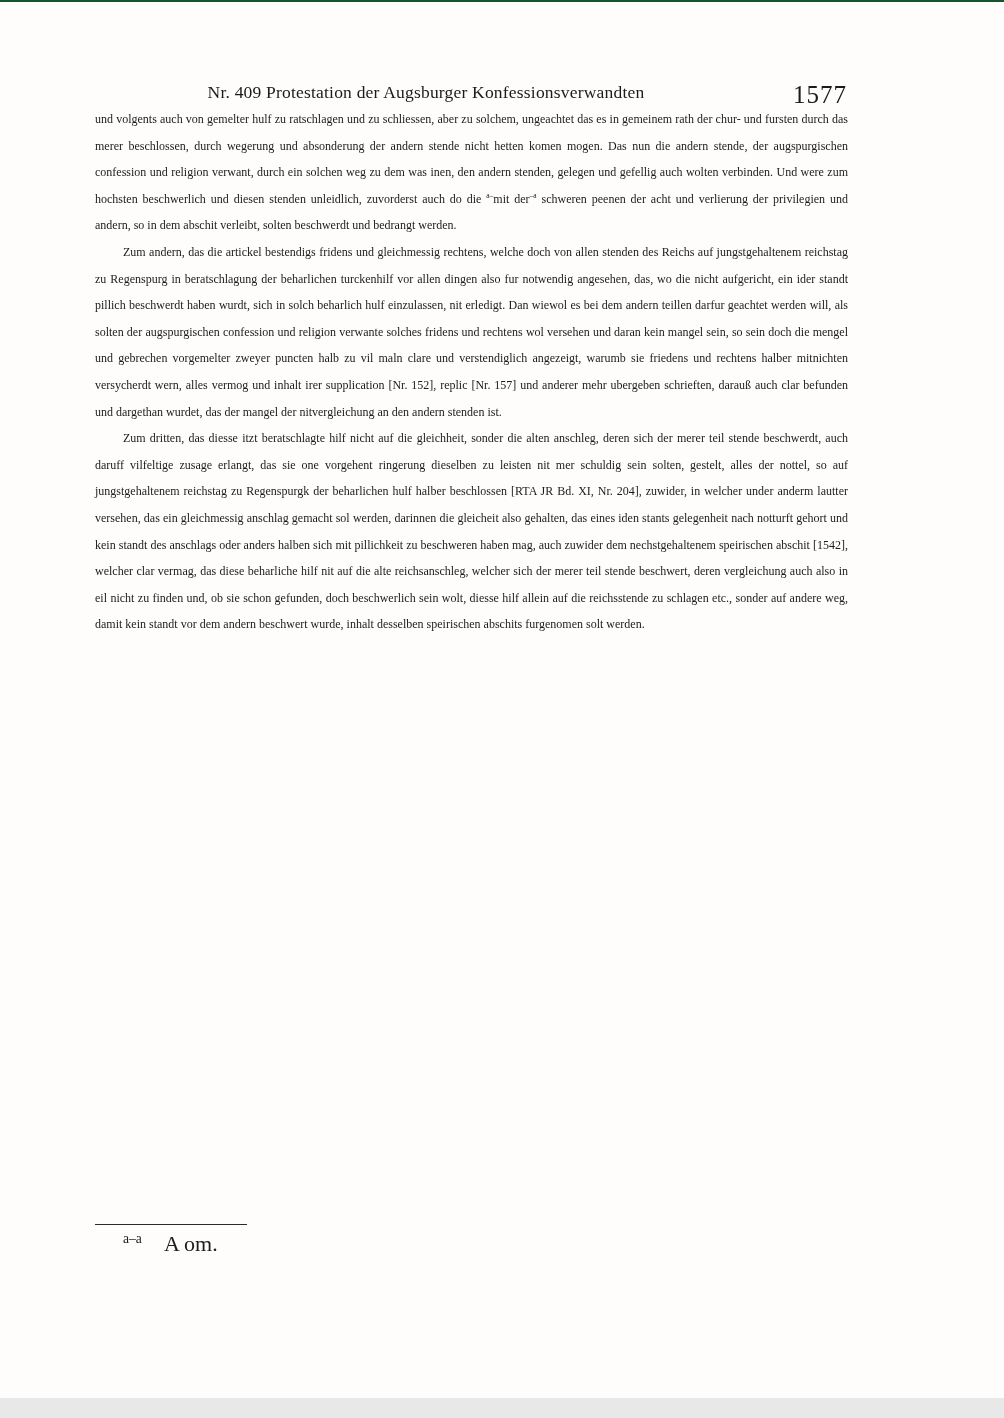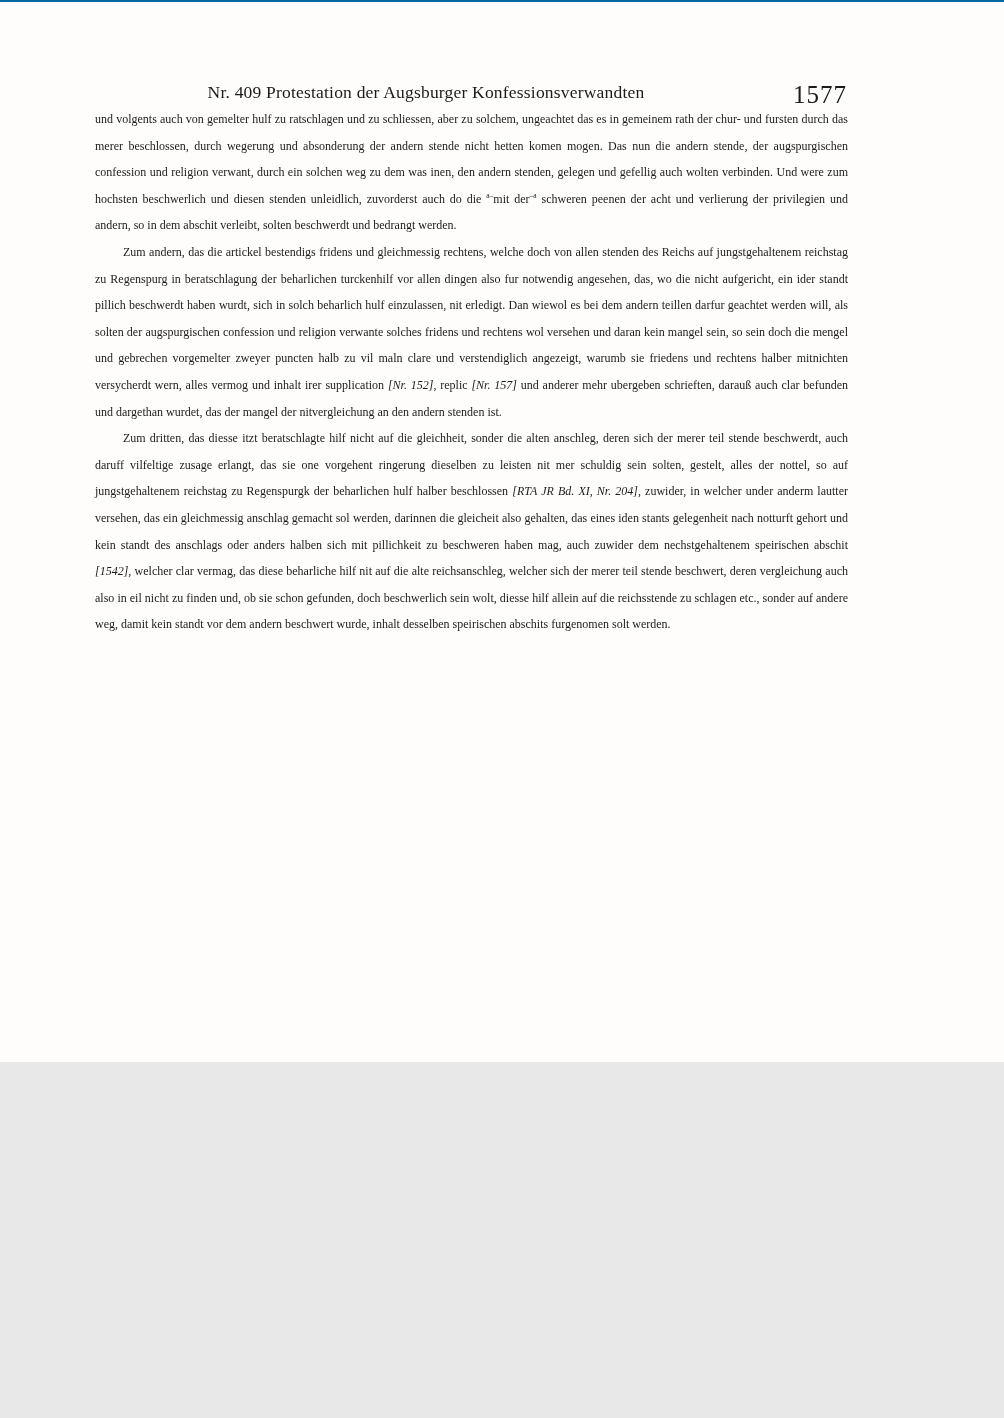--- a/index.html
+++ b/index.html
@@ -3,28 +3,28 @@
 <meta charset="utf-8">
 <style>
   html, body {
     margin: 0;
     padding: 0;
     background: #e8e8e8;
   }
   .page {
     position: relative;
     width: 1004px;
-    height: 1062px;
+    height: 1398px;
     margin: 0 auto;
     background: #fefdfb;
     color: #1b1b1b;
     font-family: "Liberation Serif", "DejaVu Serif", serif;
     overflow: hidden;
     box-sizing: border-box;
-    border-top: 2px solid #0369a1;
+    border-top: 2px solid #14532d;
   }
   .header {
     position: absolute;
     top: 80px;
     left: 95px;
     width: 752px;
     height: 26px;
   }
   .running-title {
     position: absolute;
@@ -51,21 +51,20 @@
     line-height: 26.6px;
     text-align: justify;
   }
   .para {
     margin: 0;
   }
   .para.indent {
     text-indent: 28px;
   }
   .italic {
-    font-style: italic;
     margin-top: 36px;
   }
   sup {
     font-size: 0.62em;
     line-height: 0;
     vertical-align: super;
   }
   .footnote-area {
     position: absolute;
     left: 95px;

